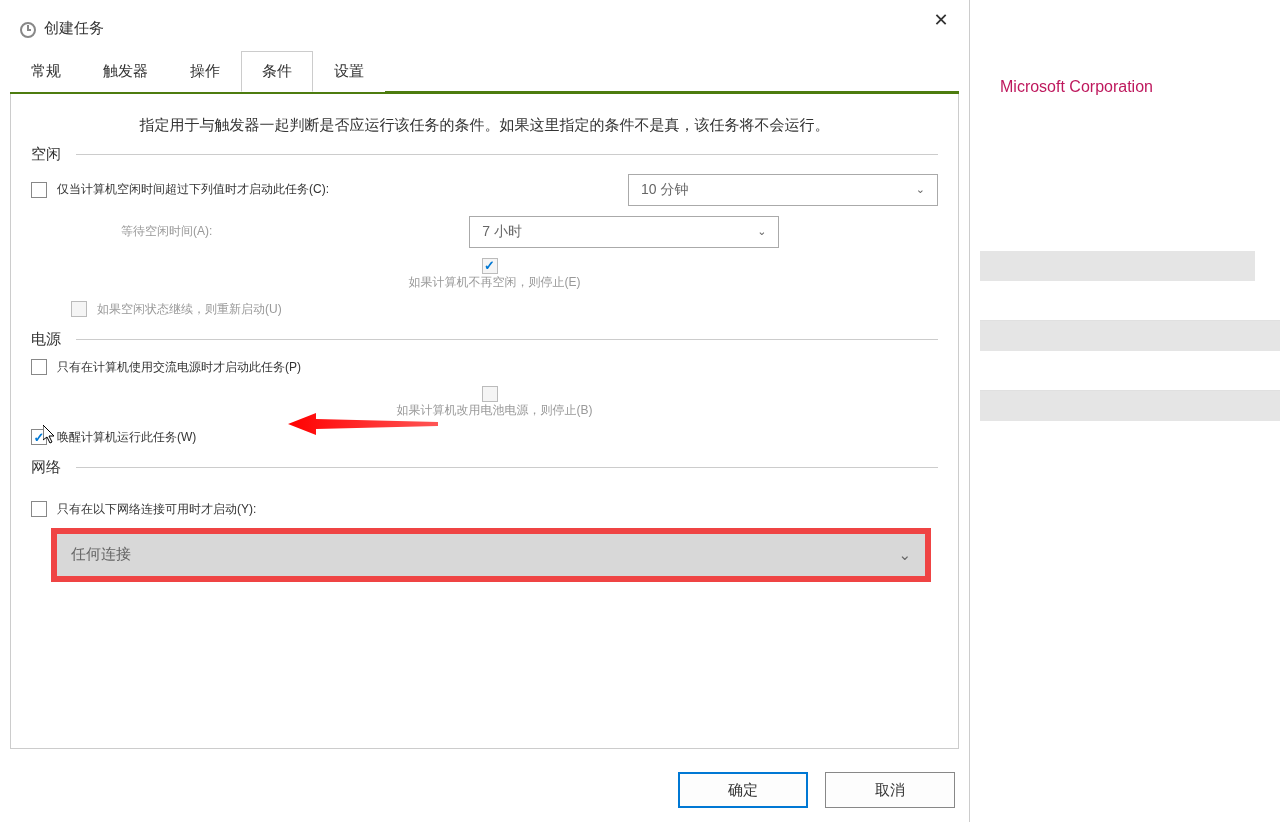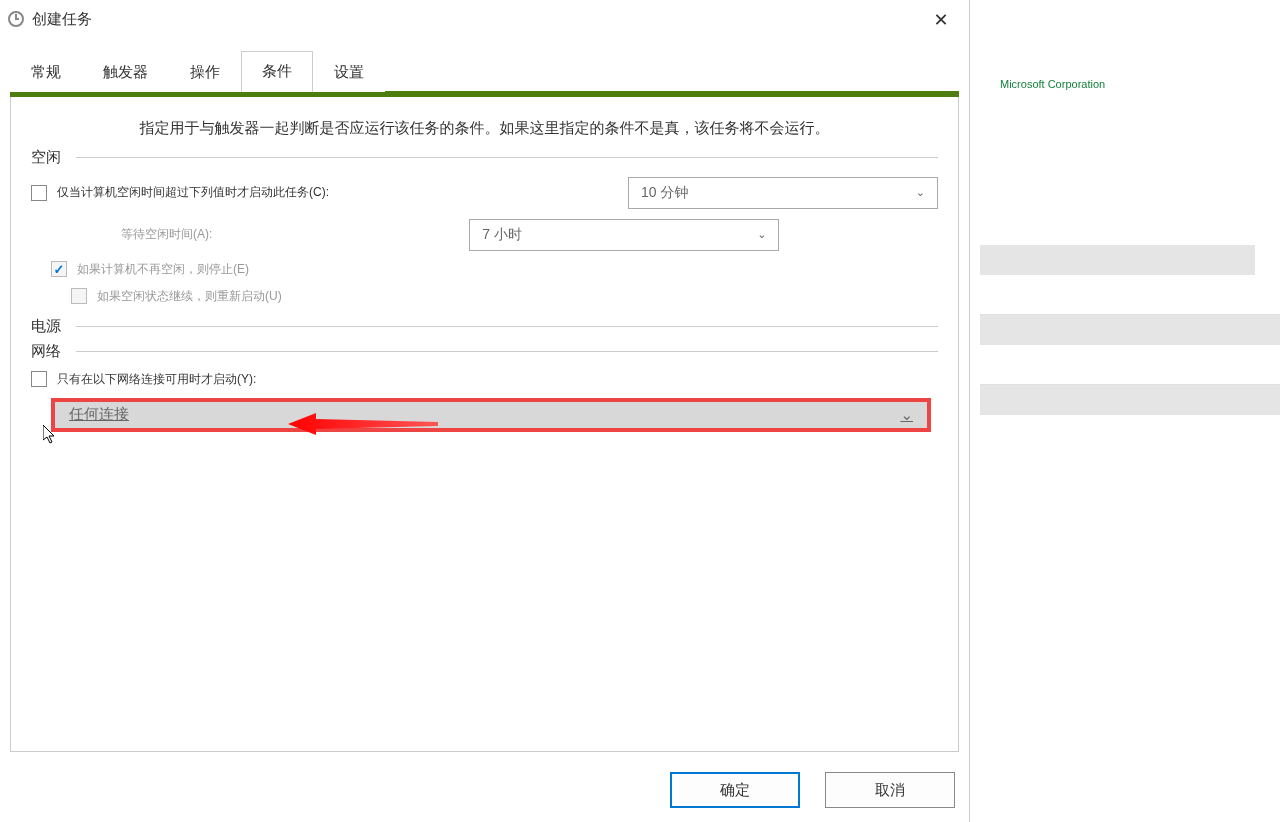--- a/index.html
+++ b/index.html
@@ -21,22 +21,22 @@
       width: 970px;
       height: 822px;
       background: #ffffff;
       border-right: 1px solid #ccc;
       position: relative;
     }
     
     .title-bar {
       height: 38px;
       display: flex;
-      align-items: center;
-      padding: 0 8px;
+      align-items: flex-end;
+      padding: 0 20px;
       position: relative;
     }
     
     .title-icon {
       width: 16px;
       height: 16px;
       margin-right: 8px;
       border: 2px solid #888;
       border-radius: 50%;
       position: relative;
@@ -80,23 +80,22 @@
       font-size: 18px;
       color: #333;
     }
     
     .tab-area {
       padding: 12px 10px 0;
     }
     
     .tab-strip {
       display: flex;
-      border-bottom: 6px solid #4d7c0f;
-      position: relative;
-      align-items: center;
+      border-bottom: 3px solid #4d7c0f;
+      position: relative;
     }
     
     .tab {
       padding: 10px 20px;
       font-size: 15px;
       color: #333;
       cursor: pointer;
       border: 1px solid transparent;
       border-bottom: none;
       background: #fff;
@@ -146,20 +145,21 @@
     
     .field-row {
       display: flex;
       align-items: center;
       margin-bottom: 10px;
       padding-left: 0;
     }
     
     .field-row.indent1 {
       padding-left: 20px;
+      flex-direction: column;
     }
     
     .field-row.indent2 {
       padding-left: 40px;
     }
     
     .field-row.indent3 {
       padding-left: 90px;
     }
     
@@ -214,40 +214,39 @@
       cursor: pointer;
     }
     
     .dropdown .chevron {
       color: #666;
       font-size: 11px;
     }
     
     .full-dropdown {
       width: 880px;
-      height: 34px;
-      border: 4px solid #ef4444;
+      height: 54px;
+      border: 6px solid #ef4444;
       background: #d8d8d8;
       padding: 0 14px;
       display: flex;
       align-items: center;
       justify-content: space-between;
       font-size: 15px;
       color: #666;
       margin-left: 20px;
       margin-top: 8px;
-      text-decoration: underline;
     }
     
     .button-row {
       position: absolute;
       bottom: 14px;
       right: 14px;
       display: flex;
-      gap: 25px;
+      gap: 17px;
       padding-left: 36px;
     }
     
     .btn {
       width: 130px;
       height: 36px;
       border: 1px solid #888;
       background: #fdfdfd;
       font-size: 15px;
       color: #333;
@@ -283,22 +282,22 @@
       position: absolute;
       left: 970px;
       top: 0;
       width: 310px;
       height: 822px;
       background: #fff;
       padding-top: 78px;
     }
     
     .right-text {
-      font-size: 11px;
-      color: #15803d;
+      font-size: 16px;
+      color: #be185d;
       padding-left: 30px;
     }
     
     .right-bars {
       margin-top: 155px;
     }
     
     .grey-bar {
       height: 30px;
       background: #e5e5e5;
@@ -326,21 +325,21 @@
       margin-top: 10px;
       margin-bottom: 12px;
     }
     
     .power-group {
       margin-top: 10px;
       margin-bottom: 12px;
     }
     
     .network-group {
-      margin-top: 10px;
+      margin-top: 24px;
     }
     
     .spacer-right {
       margin-right: 90px;
     }
   </style>
 </head>
 <body>
 
 <div class="dialog-container">
@@ -395,20 +394,36 @@
           <div class="checkbox disabled"></div>
           <span class="field-label disabled">如果空闲状态继续，则重新启动(U)</span>
         </div>
       </div>
 
       <div class="section-row">
         <span class="section-label">电源</span>
         <div class="section-divider"></div>
       </div>
 
+      <div class="power-group">
+        <div class="field-row">
+          <div class="checkbox"></div>
+          <span class="field-label">只有在计算机使用交流电源时才启动此任务(P)</span>
+        </div>
+
+        <div class="field-row indent1">
+          <div class="checkbox disabled"></div>
+          <span class="field-label disabled">如果计算机改用电池电源，则停止(B)</span>
+        </div>
+
+        <div class="field-row">
+          <div class="checkbox checked"></div>
+          <span class="field-label">唤醒计算机运行此任务(W)</span>
+        </div>
+      </div>
 
       <div class="section-row">
         <span class="section-label">网络</span>
         <div class="section-divider"></div>
       </div>
 
       <div class="network-group">
         <div class="field-row">
           <div class="checkbox"></div>
           <span class="field-label">只有在以下网络连接可用时才启动(Y):</span>

